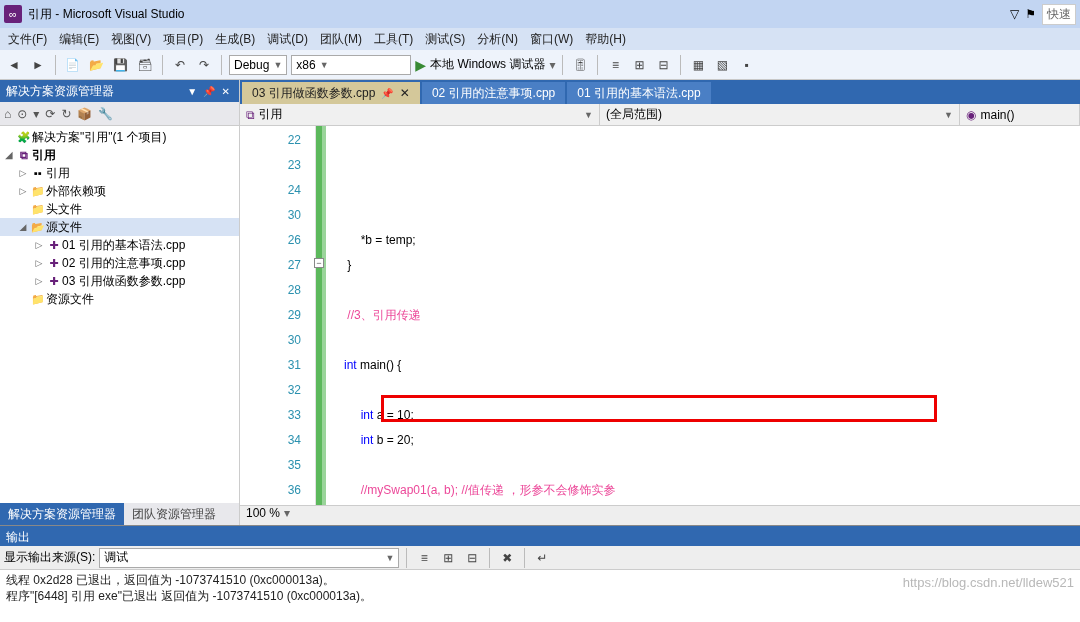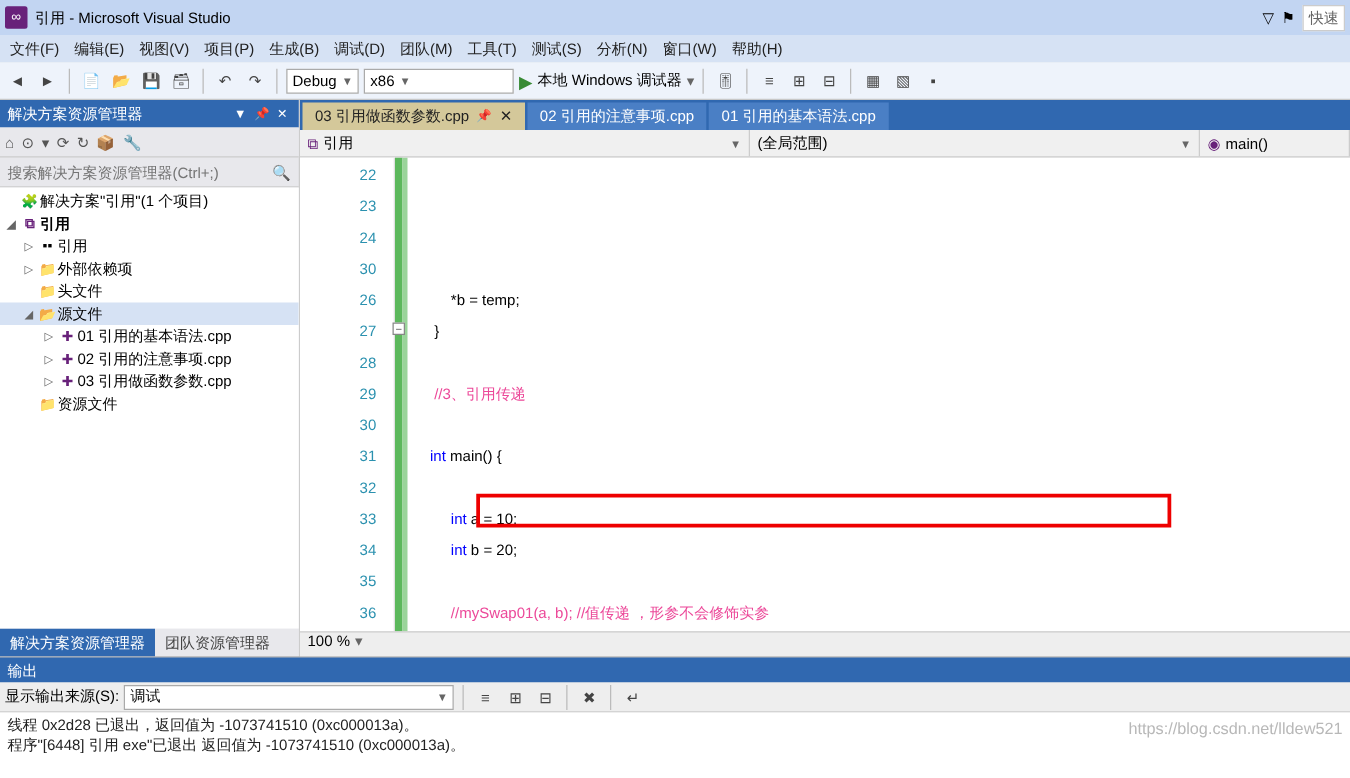--- a/index.html
+++ b/index.html
@@ -51,21 +51,21 @@
 .green-bar{position:absolute;left:0;top:0;width:6px;height:100%;background:#5cb85c}
 .green-bar2{position:absolute;left:6px;top:0;width:4px;height:100%;background:#9ad49a}
 .c-kw{color:#0000ff}
 .c-cm{color:#ec4899}
 .fold{position:absolute;display:inline-block;width:10px;height:10px;border:1px solid #888;background:#fff;font-size:9px;line-height:8px;text-align:center;color:#555}
 .redbox{position:absolute;border:3px solid #e00;pointer-events:none}
 .zoom{height:20px;background:#eee;border-top:1px solid #ccc;display:flex;padding:0 6px}
 .output{border-top:1px solid #888}
 .out-head{height:20px;background:#3068b0;color:#fff;padding:0 6px;display:flex;align-items:flex-end}
 .out-tb{height:24px;background:#eee;display:flex;align-items:center;padding:0 4px;gap:4px;border-bottom:1px solid #ccc}
-.out-tb .combo{width:264px}
+.out-tb .combo{width:300px}
 .out-body{background:#fff;height:54px;padding:2px 6px;font-family:Consolas,monospace;font-size:12px;line-height:16px;overflow:hidden;color:#222}
 .watermark{position:absolute;right:6px;bottom:32px;color:#b8b8b8;font-size:13px;font-family:Arial;pointer-events:none}
 </style>
 </head>
 <body>
 
 <div class="titlebar">
   <div class="vs-icon"></div>
   <span>引用 - Microsoft Visual Studio</span>
   <div class="titlebar-right">
@@ -134,24 +134,20 @@
       <span class="pb">✕</span>
     </div>
     <div class="panel-tb">
       <span>⌂</span>
       <span>⊙</span>
       <span>▾</span>
       <span>⟳</span>
       <span>↻</span>
       <span>📦</span>
       <span>🔧</span>
-    </div>
-    <div class="search">
-      <input placeholder="搜索解决方案资源管理器(Ctrl+;)" style="">
-      <span class="sicon">🔍</span>
     </div>
     <div class="tree">
       <div class="tn">
           <span class="tw"></span>
           <span class="ic">🧩</span>
           <span>解决方案"引用"(1 个项目)</span>
         </div>
       <div class="tn bold">
           <span class="tw">◢</span>
           <span class="ic" style="color:#68217a">⧉</span>

